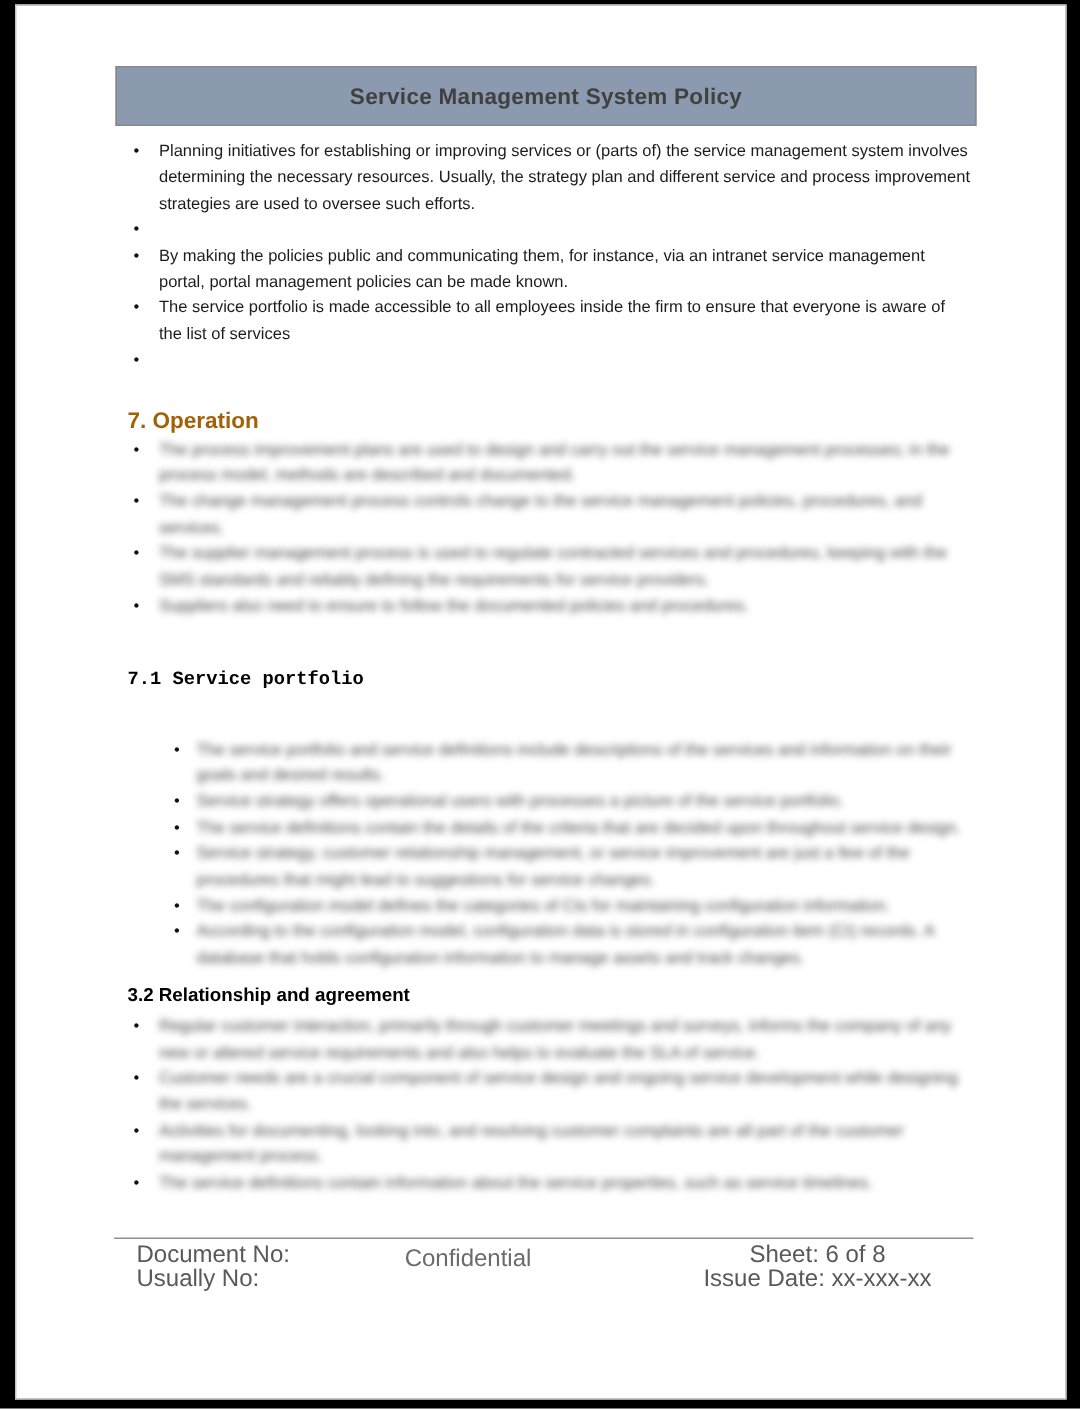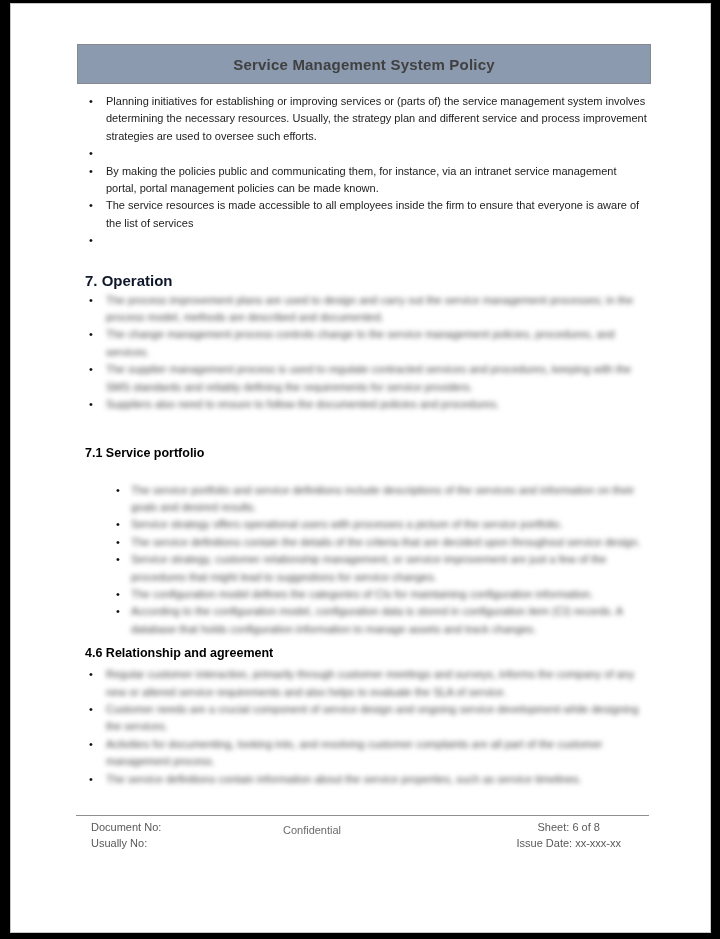--- a/index.html
+++ b/index.html
@@ -34,39 +34,39 @@
   ul.normal li{padding-left:78px;padding-right:62px;}
   ul.normal li .marker{width:17px;}
   
   ul.deep li{padding-left:105px;padding-right:62px;}
   ul.deep li .marker{width:15px;}
 
   ul.intro{margin-top:9px;}
 
   .h1{
     margin:21px 0 1px 74px;font-size:15px;line-height:20px;
-    font-weight:bold;color:#0f172a;
+    font-weight:bold;color:#a16207;
   }
   .h2{
     margin:0 0 0 74px;font-size:12.5px;line-height:17px;
     font-weight:bold;color:#000;
   }
-  .h2.sp{margin-top:31px;margin-bottom:20px;}
+  .h2.sp{margin-top:31px;margin-bottom:30px;font-family:Liberation Mono, monospace;}
   .h2.ra{margin-top:7px;margin-bottom:4px;}
 
   .blurtext{
     filter:blur(2.4px);color:#4a4a4a;
   }
 
   .footer{
     position:relative;
     margin:27px 0 0 65px;width:573px;
     border-top:1px solid #8f8f8f;
     padding-top:3px;
-    font-size:11px;line-height:16px;color:#595959;
+    font-size:16px;line-height:16px;color:#595959;
     display:flex;justify-content:space-between;box-sizing:border-box;
   }
   .f-left{margin-left:15px;}
   .f-center{
     position:absolute;left:236px;top:6px;transform:translateX(-50%);
     color:#6b6b6b;
   }
   .f-right{text-align:center;padding-right:28px;}
 </style>
 </head>
@@ -85,21 +85,21 @@
       </li>
     <li>
         <span class="marker">•</span>
       </li>
     <li>
         <span class="marker">•</span>
         <span class="t">By making the policies public and communicating them, for instance, via an intranet service management portal, portal management policies can be made known.</span>
       </li>
     <li>
         <span class="marker">•</span>
-        <span class="t">The service resources is made accessible to all employees inside the firm to ensure that everyone is aware of the list of services</span>
+        <span class="t">The service portfolio is made accessible to all employees inside the firm to ensure that everyone is aware of the list of services</span>
       </li>
     <li>
         <span class="marker">•</span>
       </li>
   </ul>
 
   <div class="h1">7. Operation</div>
 
   <ul class="blist normal">
     <li>
@@ -142,21 +142,21 @@
     <li>
         <span class="marker">•</span>
         <span class="t blurtext">The configuration model defines the categories of CIs for maintaining configuration information.</span>
       </li>
     <li>
         <span class="marker">•</span>
         <span class="t blurtext">According to the configuration model, configuration data is stored in configuration item (CI) records. A database that holds configuration information to manage assets and track changes.</span>
       </li>
   </ul>
 
-  <div class="h2 ra">4.6 Relationship and agreement</div>
+  <div class="h2 ra">3.2 Relationship and agreement</div>
 
   <ul class="blist normal">
     <li>
         <span class="marker">•</span>
         <span class="t blurtext">Regular customer interaction, primarily through customer meetings and surveys, informs the company of any new or altered service requirements and also helps to evaluate the SLA of service.</span>
       </li>
     <li>
         <span class="marker">•</span>
         <span class="t blurtext">Customer needs are a crucial component of service design and ongoing service development while designing the services.</span>
       </li>

